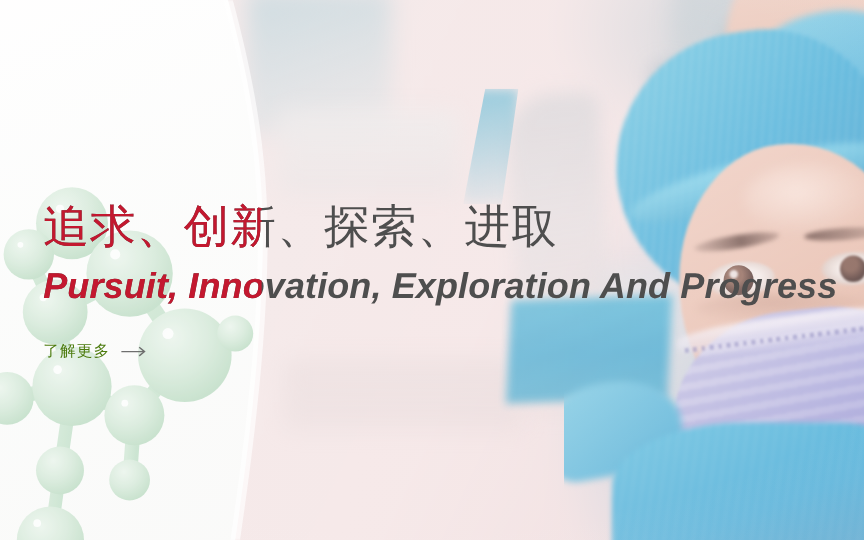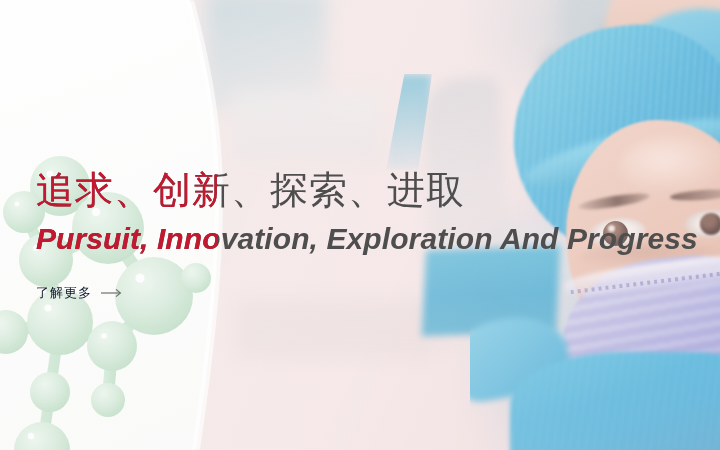--- a/index.html
+++ b/index.html
@@ -301,21 +301,21 @@
     
     clip-path: inset(0 calc(100% - 182px) 0 0);
   }
 
   .more-link {
     display: inline-flex;
     align-items: center;
     gap: 9px;
     margin-top: 26px;
     font-size: 13px;
-    color: #0f172a;
+    color: #4d7c0f;
     letter-spacing: 1px;
     text-decoration: none;
     cursor: pointer;
   }
   .more-arrow { display: inline-block; line-height: 1; }
   .more-arrow svg { display: block; }
 </style>
 </head>
 <body>
 

